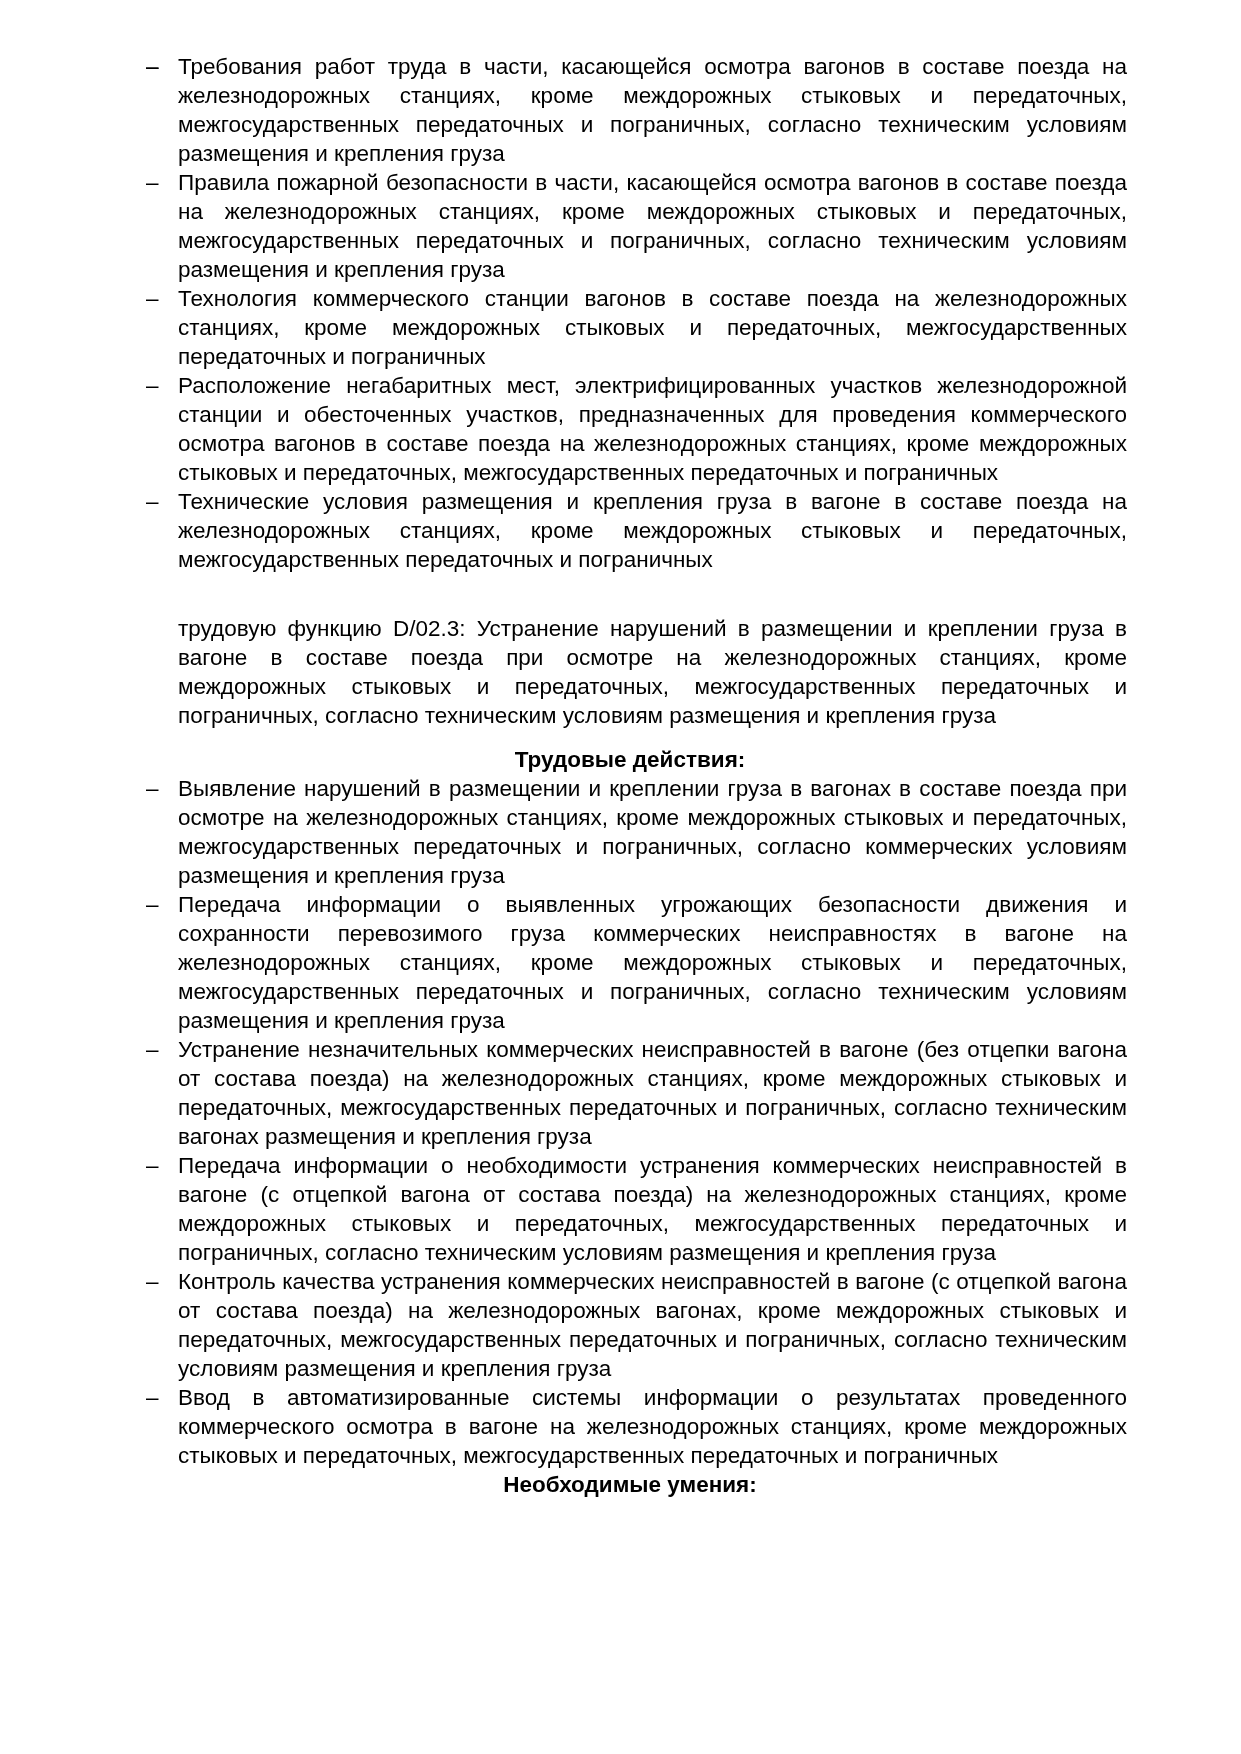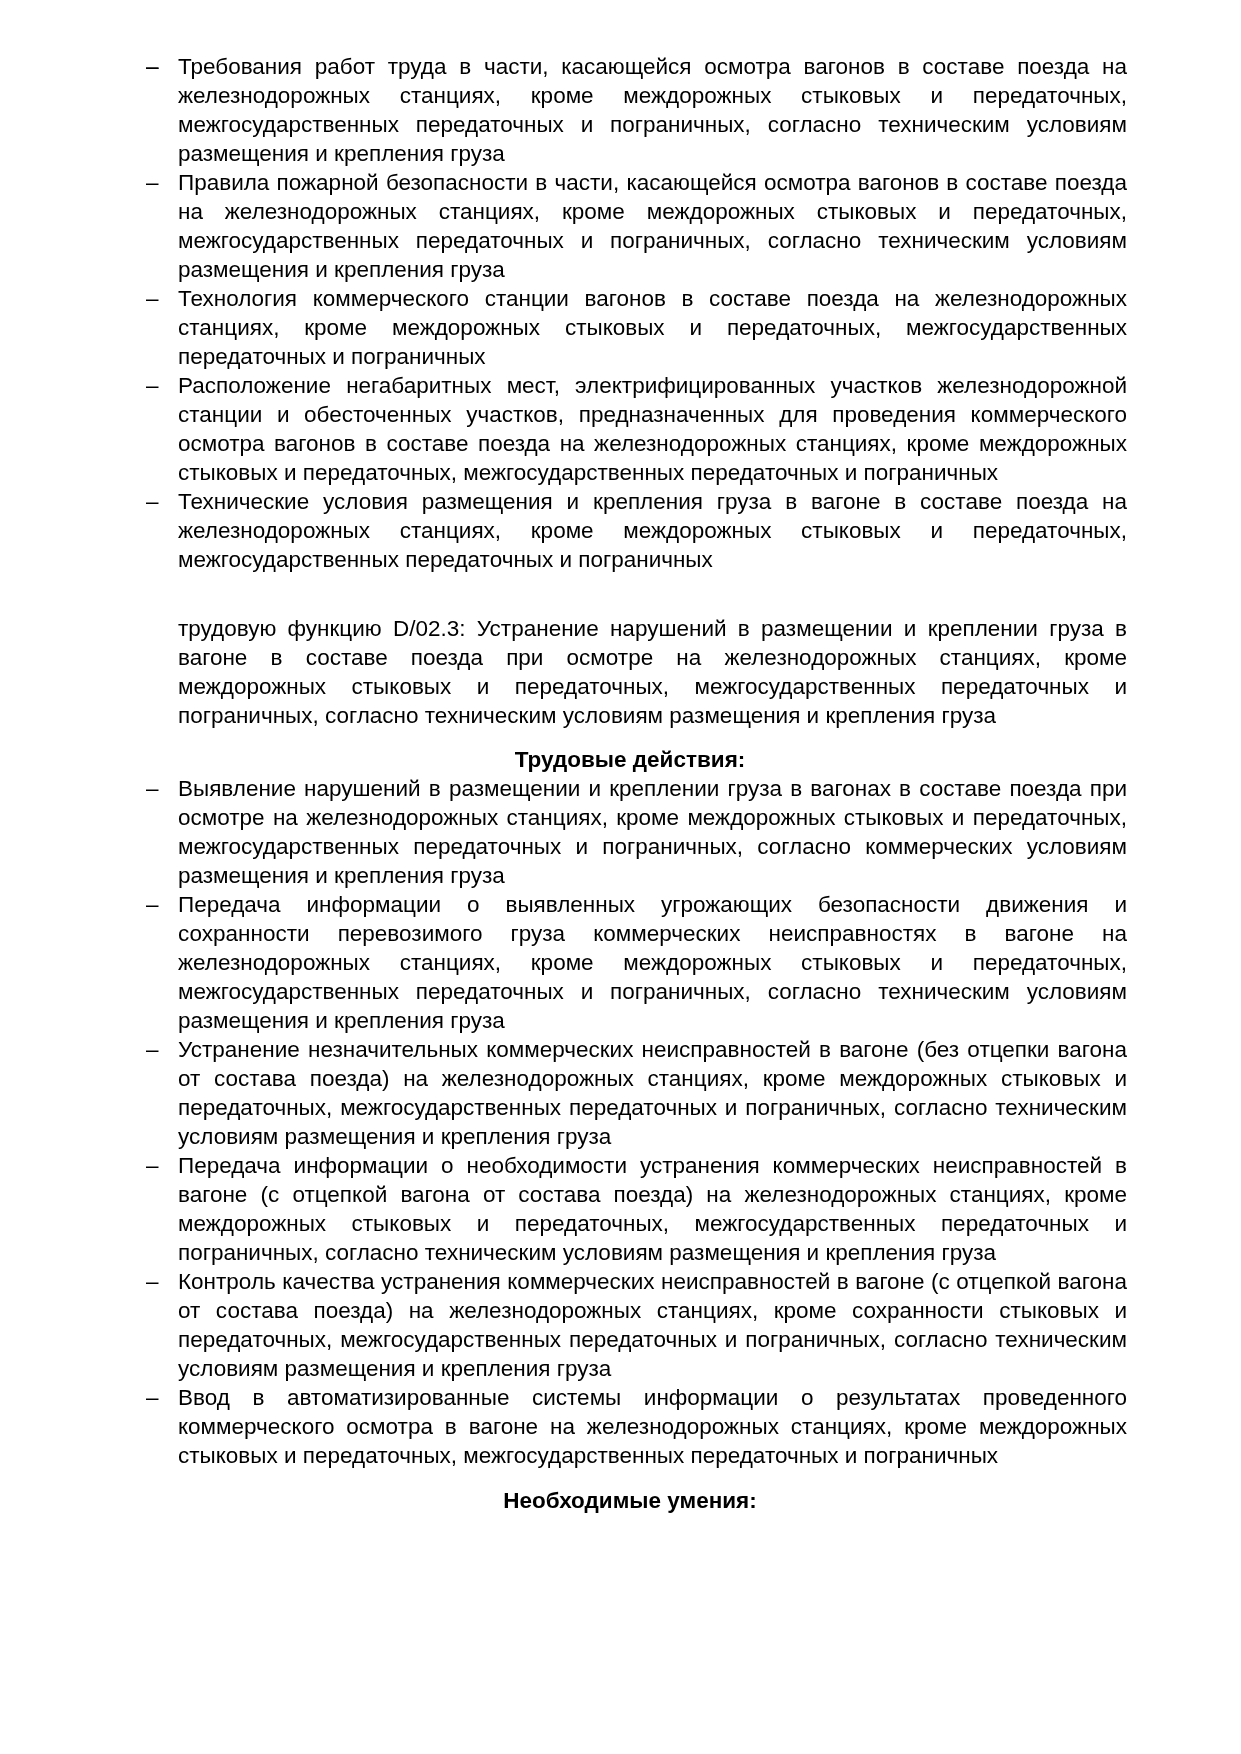--- a/index.html
+++ b/index.html
@@ -68,21 +68,21 @@
       <li><span class="li-marker">–</span><span class="li-text">Технические условия размещения и крепления груза в вагоне в составе поезда на железнодорожных станциях, кроме междорожных стыковых и передаточных, межгосударственных передаточных и пограничных</span></li>
     </ul>
 
   <p class="labor-function-paragraph">трудовую функцию D/02.3: Устранение нарушений в размещении и креплении груза в вагоне в составе поезда при осмотре на железнодорожных станциях, кроме междорожных стыковых и передаточных, межгосударственных передаточных и пограничных, согласно техническим условиям размещения и крепления груза</p>
 
   <h2 class="section-heading">Трудовые действия:</h2>
 
   <ul class="doc-list">
       <li><span class="li-marker">–</span><span class="li-text">Выявление нарушений в размещении и креплении груза в вагонах в составе поезда при осмотре на железнодорожных станциях, кроме междорожных стыковых и передаточных, межгосударственных передаточных и пограничных, согласно коммерческих условиям размещения и крепления груза</span></li>
       <li><span class="li-marker">–</span><span class="li-text">Передача информации о выявленных угрожающих безопасности движения и сохранности перевозимого груза коммерческих неисправностях в вагоне на железнодорожных станциях, кроме междорожных стыковых и передаточных, межгосударственных передаточных и пограничных, согласно техническим условиям размещения и крепления груза</span></li>
-      <li><span class="li-marker">–</span><span class="li-text">Устранение незначительных коммерческих неисправностей в вагоне (без отцепки вагона от состава поезда) на железнодорожных станциях, кроме междорожных стыковых и передаточных, межгосударственных передаточных и пограничных, согласно техническим условиям размещения и крепления груза</span></li>
+      <li><span class="li-marker">–</span><span class="li-text">Устранение незначительных коммерческих неисправностей в вагоне (без отцепки вагона от состава поезда) на железнодорожных станциях, кроме междорожных стыковых и передаточных, межгосударственных передаточных и пограничных, согласно техническим вагонах размещения и крепления груза</span></li>
       <li><span class="li-marker">–</span><span class="li-text">Передача информации о необходимости устранения коммерческих неисправностей в вагоне (с отцепкой вагона от состава поезда) на железнодорожных станциях, кроме междорожных стыковых и передаточных, межгосударственных передаточных и пограничных, согласно техническим условиям размещения и крепления груза</span></li>
-      <li><span class="li-marker">–</span><span class="li-text">Контроль качества устранения коммерческих неисправностей в вагоне (с отцепкой вагона от состава поезда) на железнодорожных станциях, кроме сохранности стыковых и передаточных, межгосударственных передаточных и пограничных, согласно техническим условиям размещения и крепления груза</span></li>
+      <li><span class="li-marker">–</span><span class="li-text">Контроль качества устранения коммерческих неисправностей в вагоне (с отцепкой вагона от состава поезда) на железнодорожных вагонах, кроме междорожных стыковых и передаточных, межгосударственных передаточных и пограничных, согласно техническим условиям размещения и крепления груза</span></li>
       <li><span class="li-marker">–</span><span class="li-text">Ввод в автоматизированные системы информации о результатах проведенного коммерческого осмотра в вагоне на железнодорожных станциях, кроме междорожных стыковых и передаточных, межгосударственных передаточных и пограничных</span></li>
     </ul>
 
-  <h2 class="section-heading" style="margin-top:16px;">Необходимые умения:</h2>
+  <h2 class="section-heading" style="margin-top:0;">Необходимые умения:</h2>
 
 </div>
 
 </body></html>

